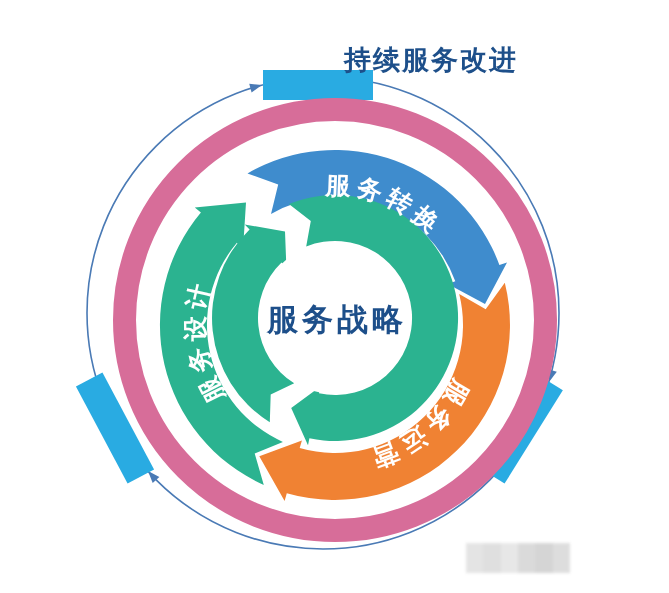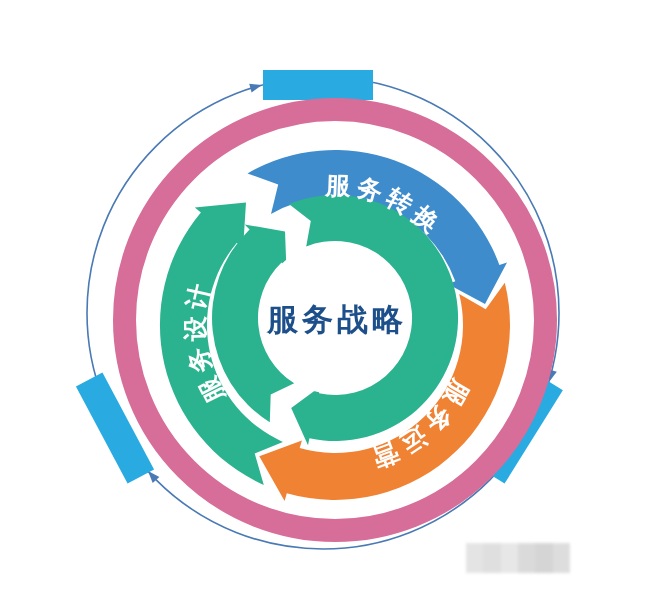--- a/index.html
+++ b/index.html
@@ -70,20 +70,21 @@
       <textPath href="#lp-transition" startOffset="50%">服务转换</textPath>
     </text>
     <text class="arclabel" text-anchor="middle">
       <textPath href="#lp-operation" startOffset="50%">服务运营</textPath>
     </text>
     <text class="arclabel" text-anchor="middle">
       <textPath href="#lp-design" startOffset="50%">服务设计</textPath>
     </text>
   </svg>
 
+  <div class="title-label">持续服务改进</div>
 
   <div class="watermark">
     <span style="background:#e3e3e3"></span>
       <span style="background:#dedede"></span>
     <span style="background:#e6e6e6"></span>
       <span style="background:#d9d9d9"></span>
     <span style="background:#d3d3d3"></span>
       <span style="background:#dcdcdc"></span>
   </div>
 </div>

